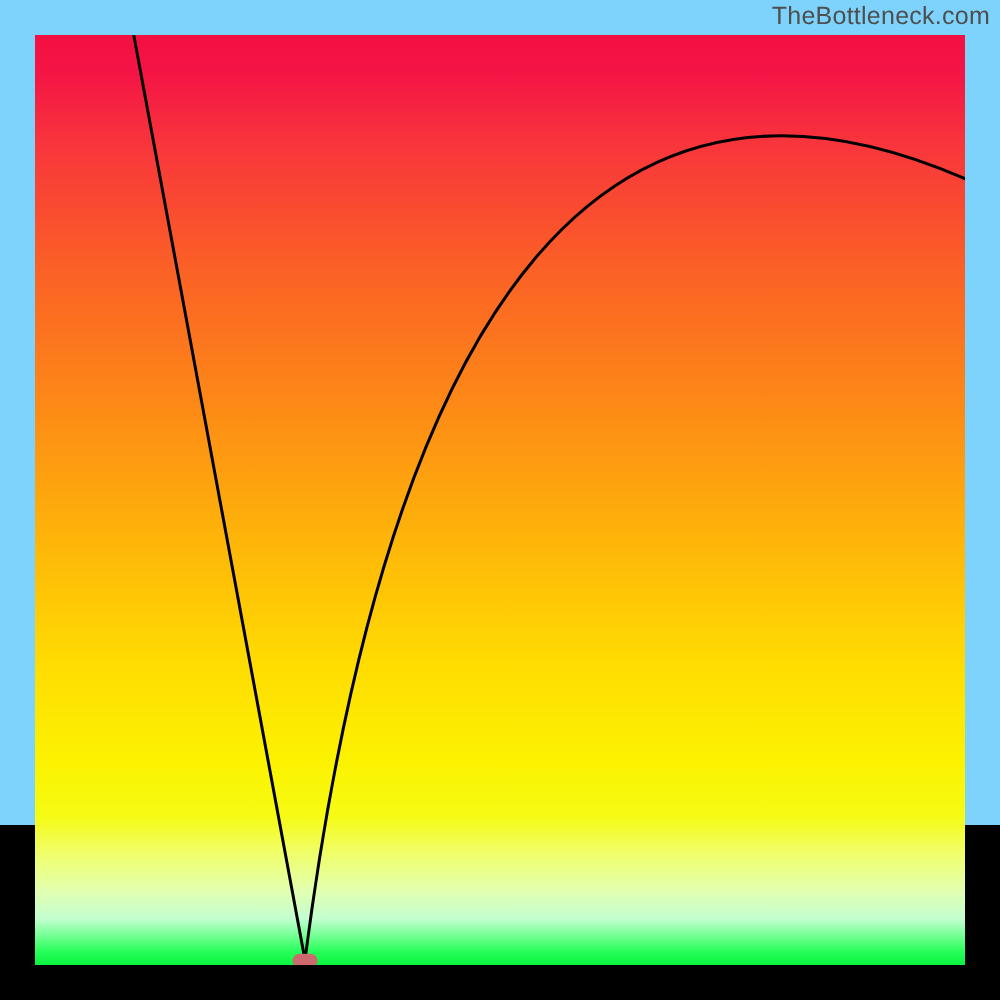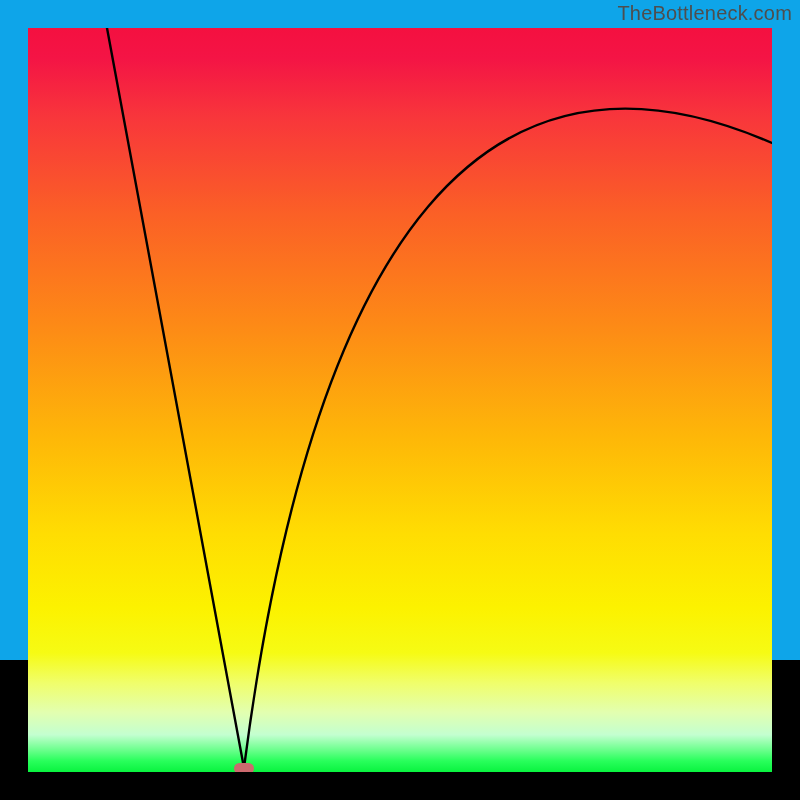--- a/index.html
+++ b/index.html
@@ -10,21 +10,21 @@
     background: #000;
     overflow: hidden;
     font-family: Arial, Helvetica, sans-serif;
   }
   .frame {
     position: absolute;
     left: 0;
     top: 0;
     width: 800px;
     height: 660px;
-    background: #0ea5e9;
+    background: #7dd3fc;
   }
   .plot-area {
     position: absolute;
     left: 28px;
     top: 28px;
     width: 744px;
     height: 744px;
     overflow: hidden;
   }
   .gradient {

